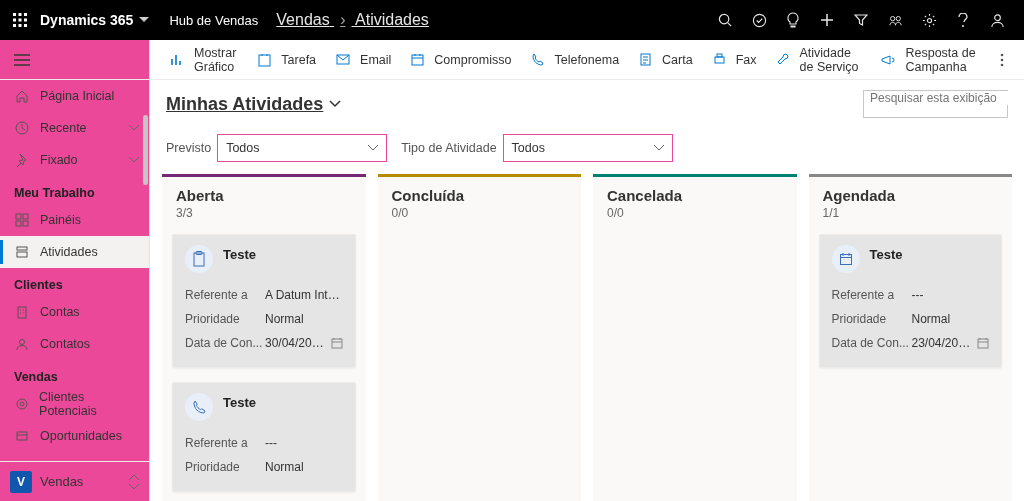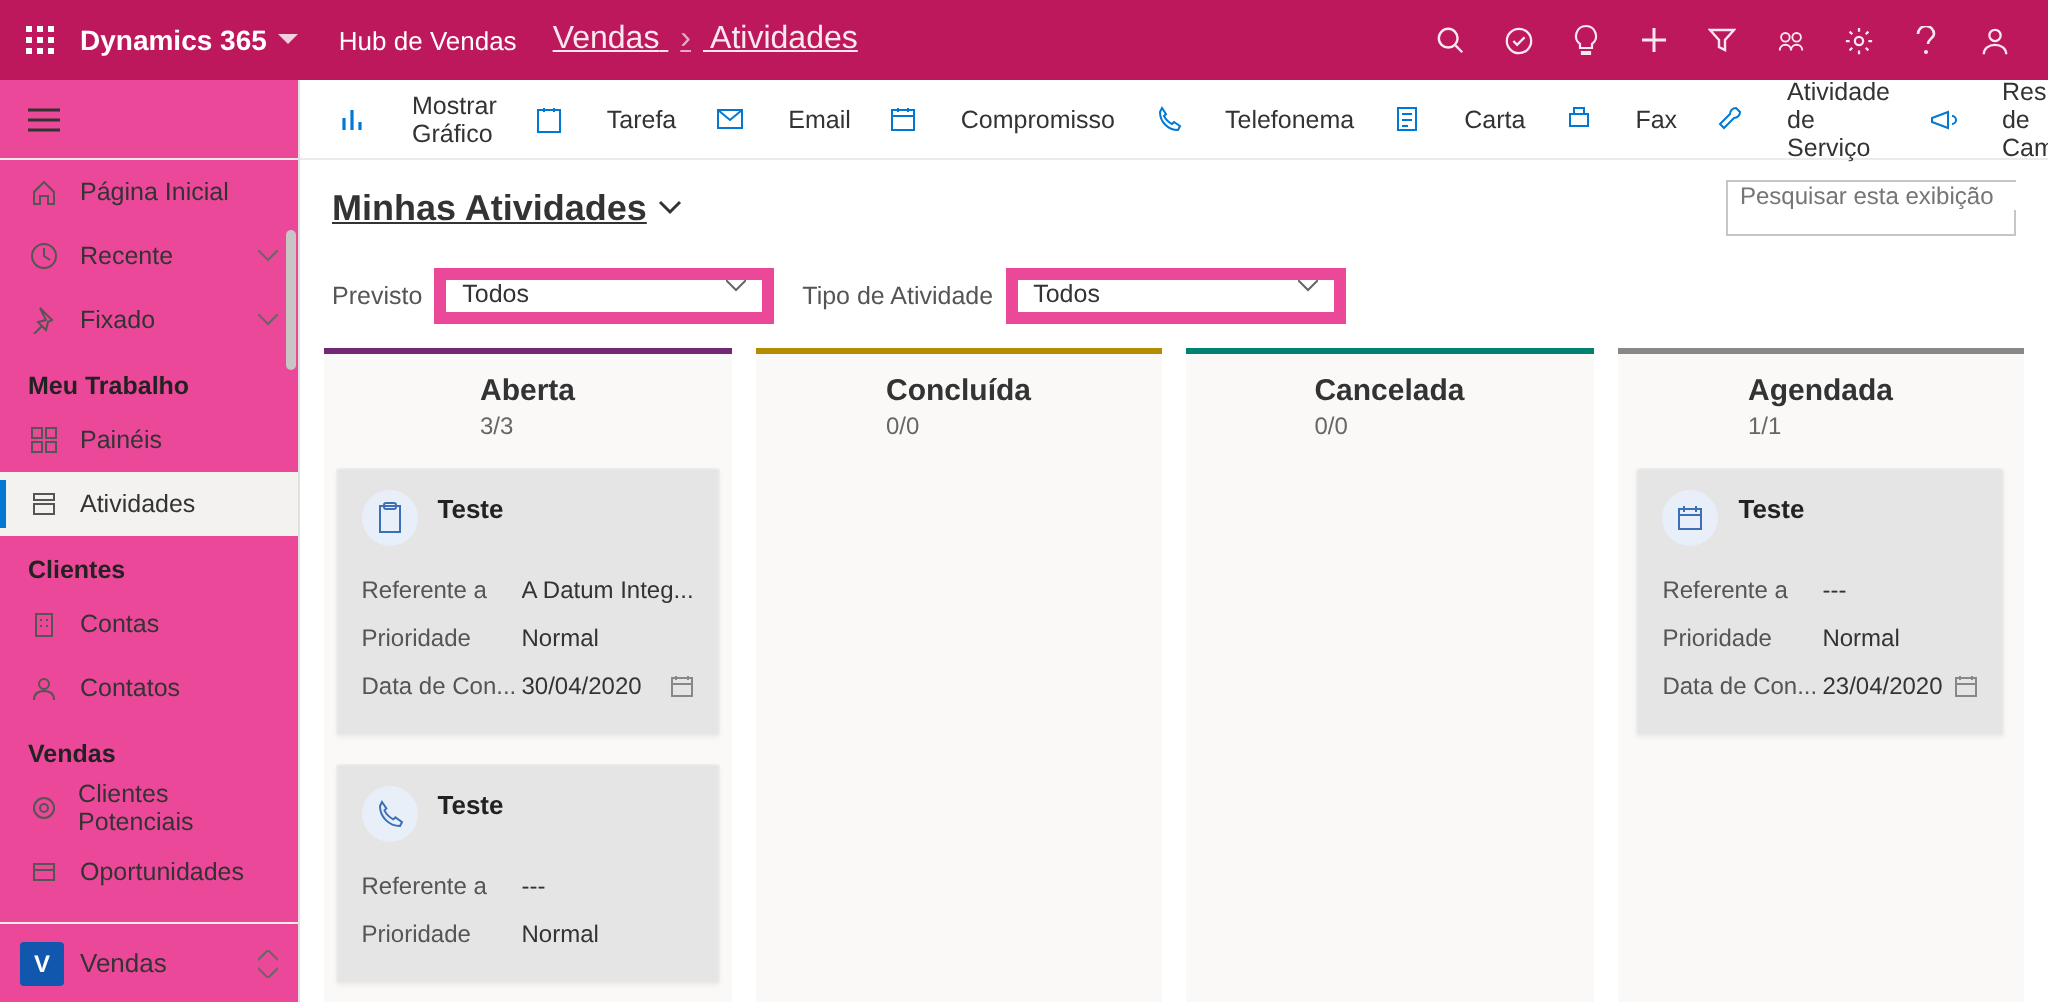--- a/index.html
+++ b/index.html
@@ -1,19 +1,19 @@
 <!DOCTYPE html>
 <html><head>
 <meta charset="utf-8">
 <style>
   * { box-sizing: border-box; margin: 0; padding: 0; }
   body { font-family: "Segoe UI", Arial, sans-serif; font-size: 13px; color: #333; background: #fff; width: 1024px; height: 501px; overflow: hidden; }
   
   
-  .topbar { height: 40px; background: #be185d; color: #fff; display: flex; align-items: center; padding: 0 10px; }
+  .topbar { height: 40px; background: #000000; color: #fff; display: flex; align-items: center; padding: 0 10px; }
   .topbar .waffle { width: 20px; height: 20px; display:flex; align-items:center; justify-content:center; margin-right: 10px; cursor:pointer; }
   .topbar .brand { font-weight: 600; margin-right: 6px; font-size:14px; }
   .topbar .chev { margin-right: 20px; opacity:.8; }
   .topbar .hub { margin-right: 18px; font-size:13px;}
   .topbar .crumb { font-size:16px; opacity:.9;text-decoration:underline; }
   .topbar .crumb .sep { margin: 0 6px; opacity:.7;}
   .topbar .spacer { flex:1; }
   .topbar .ticon { width: 34px; height: 40px; display:flex; align-items:center; justify-content:center; cursor:pointer; opacity:.9;}
   .topbar svg { fill: #fff; }
   
@@ -32,37 +32,37 @@
   .nav-item.active { background:#f3f2f1; position:relative;}
   .nav-item.active::before { content:""; position:absolute; left:0; top:4px; bottom:4px; width:3px; background:#0078d4;}
   .area-switch { height:40px; border-top:1px solid #edebe9; display:flex; align-items:center; padding:0 10px; cursor:pointer;}
   .area-badge { width:22px; height:22px; background:#1157ae; color:#fff; display:flex; align-items:center; justify-content:center; font-weight:600; font-size:12px; border-radius:2px; margin-right:8px;}
   .area-switch .chev-r { margin-left:auto; color:#666; transform: rotate(180deg);}
   .side-scrollbar { position:absolute; right:1px; top:35px; width:5px; height:70px; background:#c8c6c4; border-radius:3px;}
   
   
   .main { flex:1; display:flex; flex-direction:column; overflow:hidden;}
   .cmdbar { height:40px; border-bottom:1px solid #edebe9; display:flex; align-items:center; padding:0 12px; gap:4px;}
-  .cmd { display:flex; align-items:center; height:32px; padding:0 8px; gap:22px; cursor:pointer; font-size:12.5px; color:#333;}
+  .cmd { display:flex; align-items:center; height:32px; padding:0 8px; gap:10px; cursor:pointer; font-size:12.5px; color:#333;}
   .cmd .cicon { color:#0078d4; display:flex; align-items:center;}
   .cmdbar .more { margin-left:auto; cursor:pointer; padding: 0 8px;}
   
   .viewhdr { height:48px; display:flex; align-items:center; padding:0 16px;}
   .viewhdr .title { font-size:18px; font-weight:600; margin-right:6px;text-decoration:underline;}
   .viewhdr .spacer { flex:1; }
   .searchbox { width:145px; height:28px; border:1px solid #c8c6c4; display:flex; align-items:flex-start; padding:0 6px; font-size:12px;}
   .searchbox input { border:none; outline:none; flex:1; font-size:12px; color:#666;}
   
   .filters { height:40px; display:flex; align-items:center; padding:0 16px; gap:4px; font-size:12.5px;}
   .filters label { color:#555; margin-right:2px;}
-  .sel { width:170px; height:28px; border:6px solid #ec4899; display:flex; padding:0 8px; justify-content:space-between; cursor:pointer; font-size:12.5px;}
+  .sel { width:170px; height:28px; border:1px solid #ec4899; display:flex; align-items:center; padding:0 8px; justify-content:space-between; cursor:pointer; font-size:12.5px;}
   .sel .sv { color:#333;}
   
   .board { flex:1; overflow:hidden; padding: 6px 12px 0 12px; display:flex; gap:12px;}
-  .col { flex:1; min-width:0; background:#faf9f8; border-top:3px solid; display:flex; flex-direction:column;align-items:center;}
+  .col { flex:1; min-width:0; background:#faf9f8; border-top:3px solid; display:flex; flex-direction:column;}
   .col.c0{ border-color:#742774;}
   .col.c1{ border-color:#b58b00;}
   .col.c2{ border-color:#008272;gap:48px;}
   .col.c3{ border-color:#8a8886;}
   .col-hdr { padding:10px 14px 6px;}
   .col-hdr .ct { font-size:15px; font-weight:600; color:#333;}
   .col-hdr .cc { font-size:12px; color:#666; margin-top:2px;}
   .col-body { padding: 8px 10px; display:flex; flex-direction:column; gap:14px; overflow:hidden;}
   
   .card { background:#e5e5e5; border:1px solid #edebe9; border-radius:2px; box-shadow:0 1px 2px rgba(0,0,0,.05); padding:10px 12px 12px; font-size:12px;}

